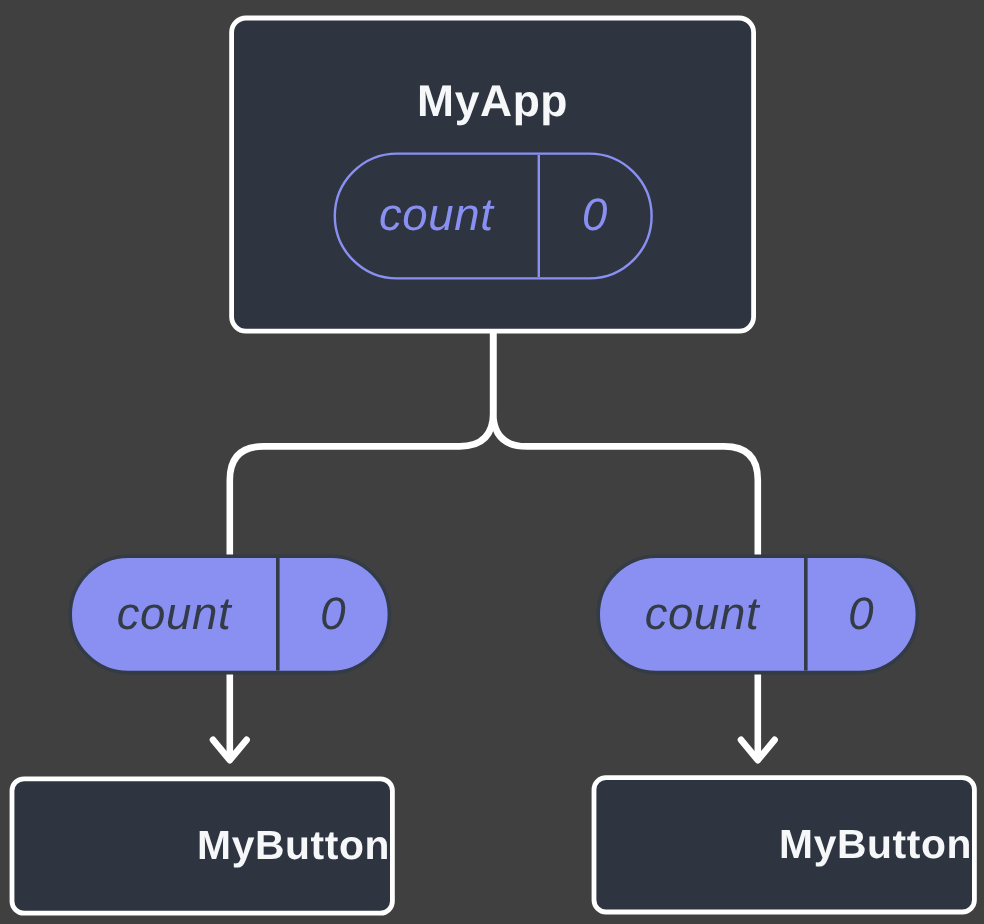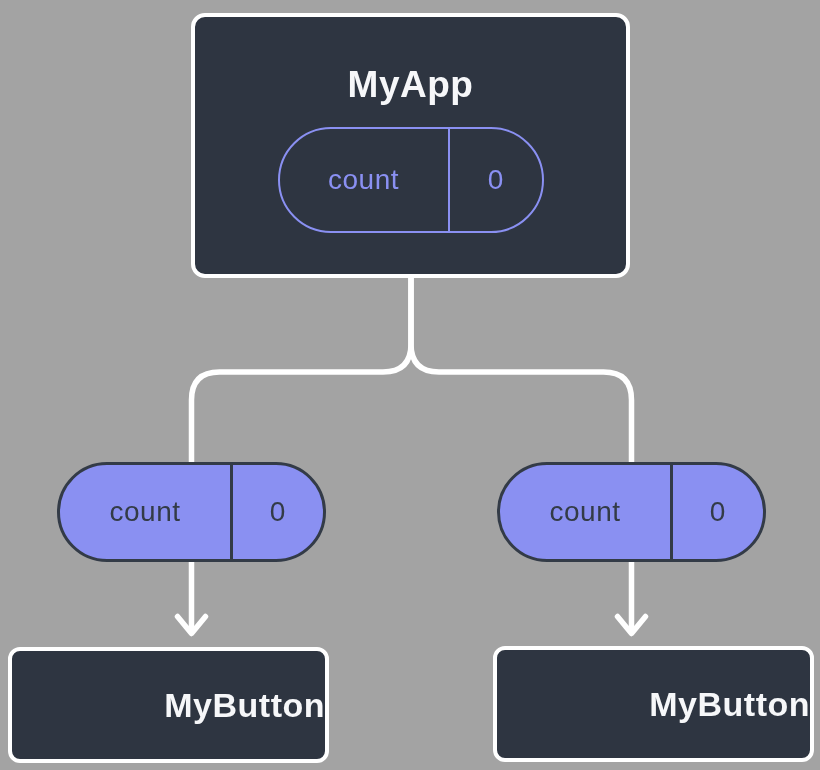--- a/index.html
+++ b/index.html
@@ -4,21 +4,21 @@
 <style>
   * { margin: 0; padding: 0; box-sizing: border-box; }
   html, body { background: #000; }
   body {
     font-family: "Liberation Sans", "DejaVu Sans", sans-serif;
     width: 820px; height: 770px; overflow: hidden;
   }
   .canvas {
     position: relative;
     width: 820px; height: 770px;
-    background: #a3a3a3;
+    background: #404040;
   }
   .connector-svg {
     position: absolute; left: 0; top: 0;
     width: 820px; height: 770px;
     z-index: 1;
   }
   
   .root-box {
     position: absolute;
     left: 191px; top: 13px;
@@ -42,22 +42,23 @@
   .pill {
     display: flex;
     align-items: stretch;
     border-radius: 60px;
     overflow: hidden;
   }
   .pill-cell {
     display: flex;
     align-items: center;
     justify-content: center;
-    font-size: 28px;
+    font-size: 38px;
     letter-spacing: 0.5px;
+    font-style: italic;
   }
   .state-pill {
     position: absolute;
     top: 110px; left: 50%;
     transform: translateX(-50%);
     width: 266px; height: 106px;
     border: 2.5px solid #8a90f2;
     background: transparent;
     color: #8a90f2;
   }

